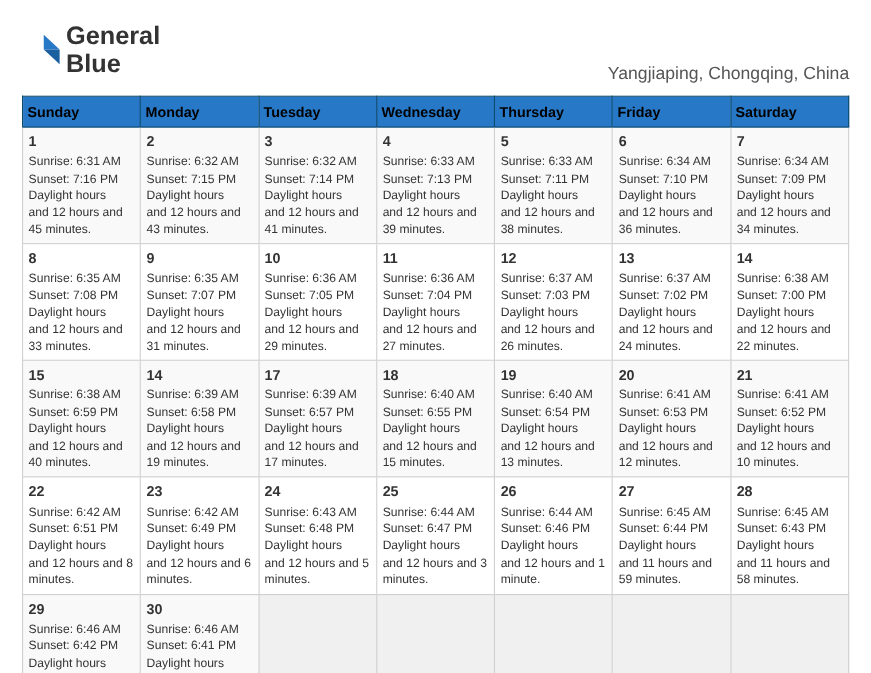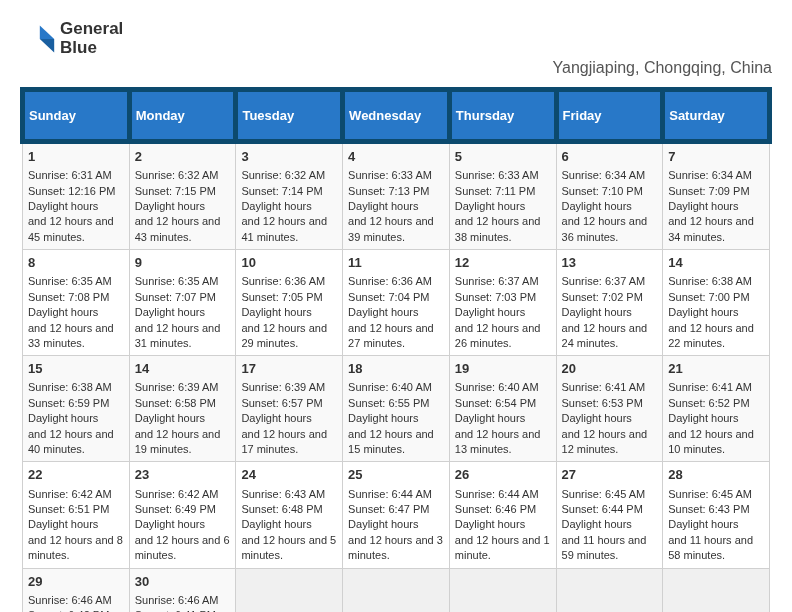--- a/index.html
+++ b/index.html
@@ -15,21 +15,21 @@
       justify-content: space-between;
       align-items: flex-start;
       margin-bottom: 10px;
     }
     .logo {
       display: flex;
       align-items: center;
       gap: 4px;
     }
     .logo-text {
-      font-size: 17px;
+      font-size: 23px;
       font-weight: bold;
       color: #333;
       line-height: 1.1;
     }
     .logo-text span {
       display: block;
     }
     .logo-icon {
       width: 36px;
       height: 36px;
@@ -47,26 +47,26 @@
       color: #555;
       margin-top: 39px;
     }
     table {
       width: 100%;
       border-collapse: collapse;
       font-size: 11px;
     }
     thead tr th {
       background-color: #2878c8;
-      color: #ffffff;
-      padding: 16px 4px;
+      color: #000000;
+      padding: 6px 4px;
       text-align: left;
       font-size: 13px;
       font-weight: bold;
-      border: 5px solid #0c4a6e;
+      border: 1px solid #0c4a6e;
     }
     tbody tr td {
       border: 1px solid #d0d0d0;
       vertical-align: top;
       padding: 4px 5px;
       width: calc(100% / 7);
       height: 80px;
       color: #333;
       line-height: 1.4;
     }
@@ -115,21 +115,21 @@
         <th>Thursday</th>
         <th>Friday</th>
         <th>Saturday</th>
       </tr>
   </thead>
   <tbody id="calendar-body">
   <tr>
         <td>
         <span class="day-number">1</span>
         <span>Sunrise: 6:31 AM</span><br>
-        <span>Sunset: 12:16 PM</span><br>
+        <span>Sunset: 7:16 PM</span><br>
         <span>Daylight hours</span><br>
         <span>and 12 hours and 45 minutes.</span>
       </td>
         <td>
         <span class="day-number">2</span>
         <span>Sunrise: 6:32 AM</span><br>
         <span>Sunset: 7:15 PM</span><br>
         <span>Daylight hours</span><br>
         <span>and 12 hours and 43 minutes.</span>
       </td>

